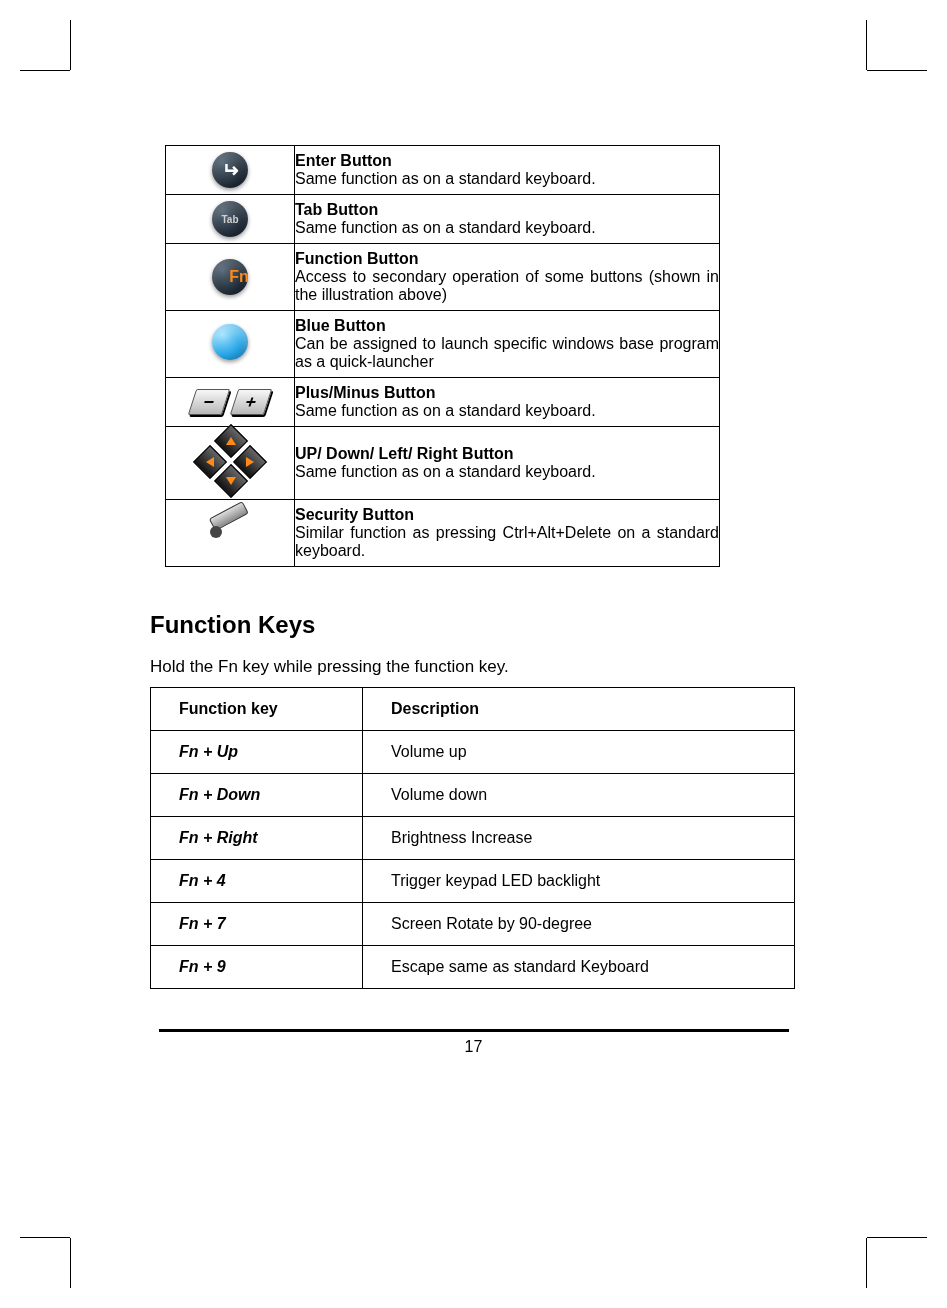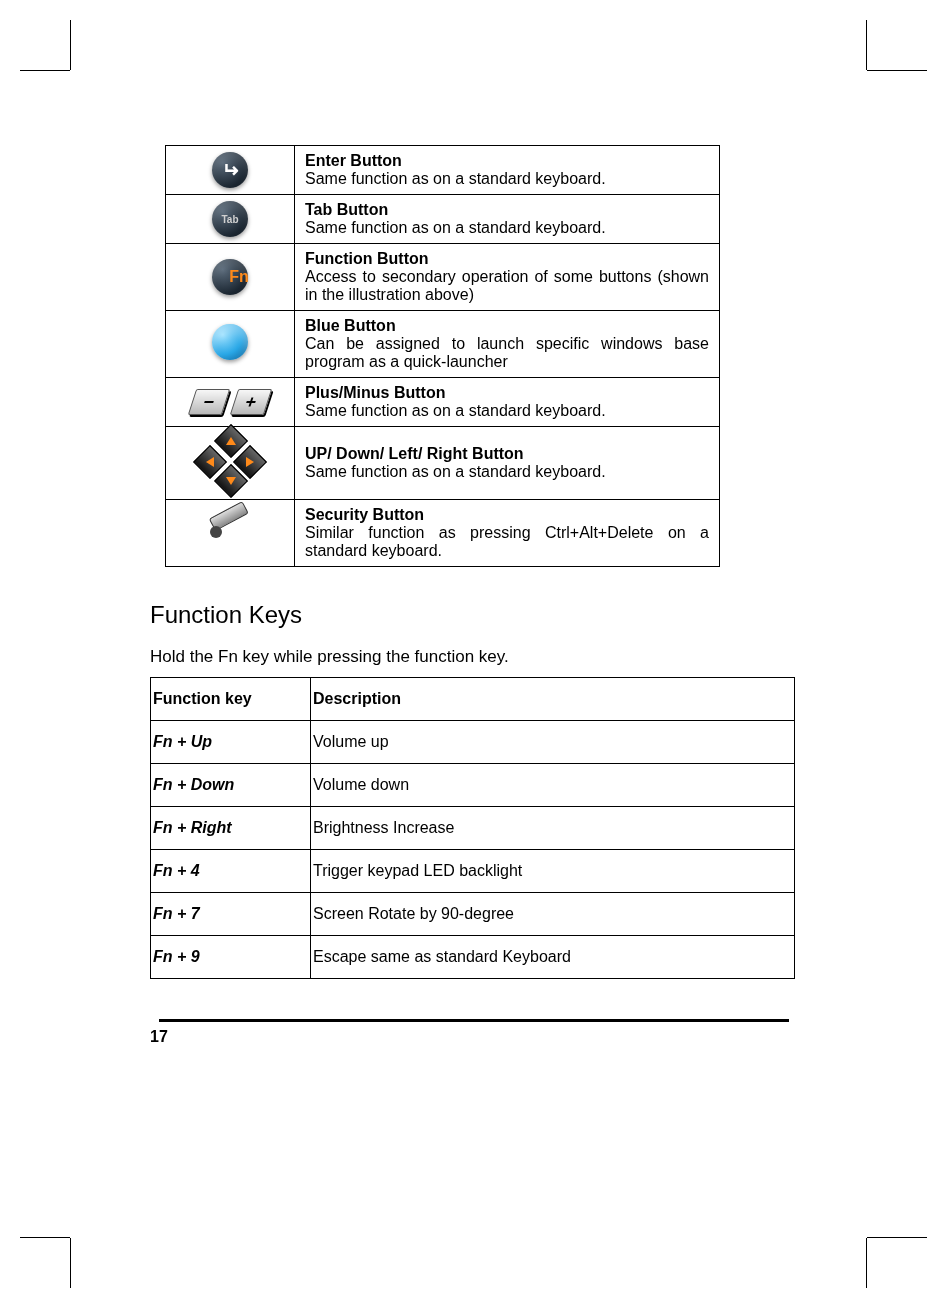--- a/index.html
+++ b/index.html
@@ -28,70 +28,71 @@
   .crop-br-v { right: 80px; bottom: 20px; width: 1px; height: 50px; }
   .crop-br-h { right: 20px; bottom: 70px; width: 60px; height: 1px; }
 
   table.buttons {
     border-collapse: collapse;
     width: 555px;
     margin: 0 0 30px 15px;
   }
   table.buttons td {
     border: 1.5px solid #000;
-    padding: 6px 10px;
+    padding: 6px 0;
     font-size: 16px;
     vertical-align: middle;
   }
   table.buttons td.icon-cell {
     width: 120px;
     text-align: center;
     vertical-align: middle;
     padding: 4px;
   }
   .desc-title { font-weight: bold; }
   .justify { text-align: justify; }
 
   h2.section-heading {
     font-size: 24px;
-    font-weight: normal;
-    margin: 34px 0 18px 0;
+    font-weight: bold;
+    margin: 44px 0 18px 0;
   }
   p.intro {
     font-size: 17px;
     margin: 0 0 10px 0;
   }
 
   table.fnkeys {
     border-collapse: collapse;
     width: 645px;
     margin: 0;
   }
   table.fnkeys th, table.fnkeys td {
     border: 1.5px solid #000;
-    padding: 12px 2px;
+    padding: 12px 28px;
     font-size: 16px;
     text-align: left;
   }
   table.fnkeys th {
     font-weight: bold;
   }
   table.fnkeys td.key {
     font-weight: bold;
     width: 155px;
     font-style: italic;
   }
 
   .footer-rule {
     border-top: 3px solid #000;
     width: 630px;
     margin: 40px auto 6px auto;
   }
   .pagenum {
-    font-weight: bold;
+    text-align: center;
+    font-weight: normal;
     font-size: 16px;
   }
 
   
   .ico-wrap { display: inline-flex; justify-content: center; align-items: center; }
 
   .ico-circle {
     width: 36px; height: 36px; border-radius: 50%;
     background: radial-gradient(circle at 30% 30%, #5a6a7a, #1a2530 70%, #0a1018);
     box-shadow: 0 2px 4px rgba(0,0,0,.4), inset 0 6px 8px rgba(255,255,255,.15);

